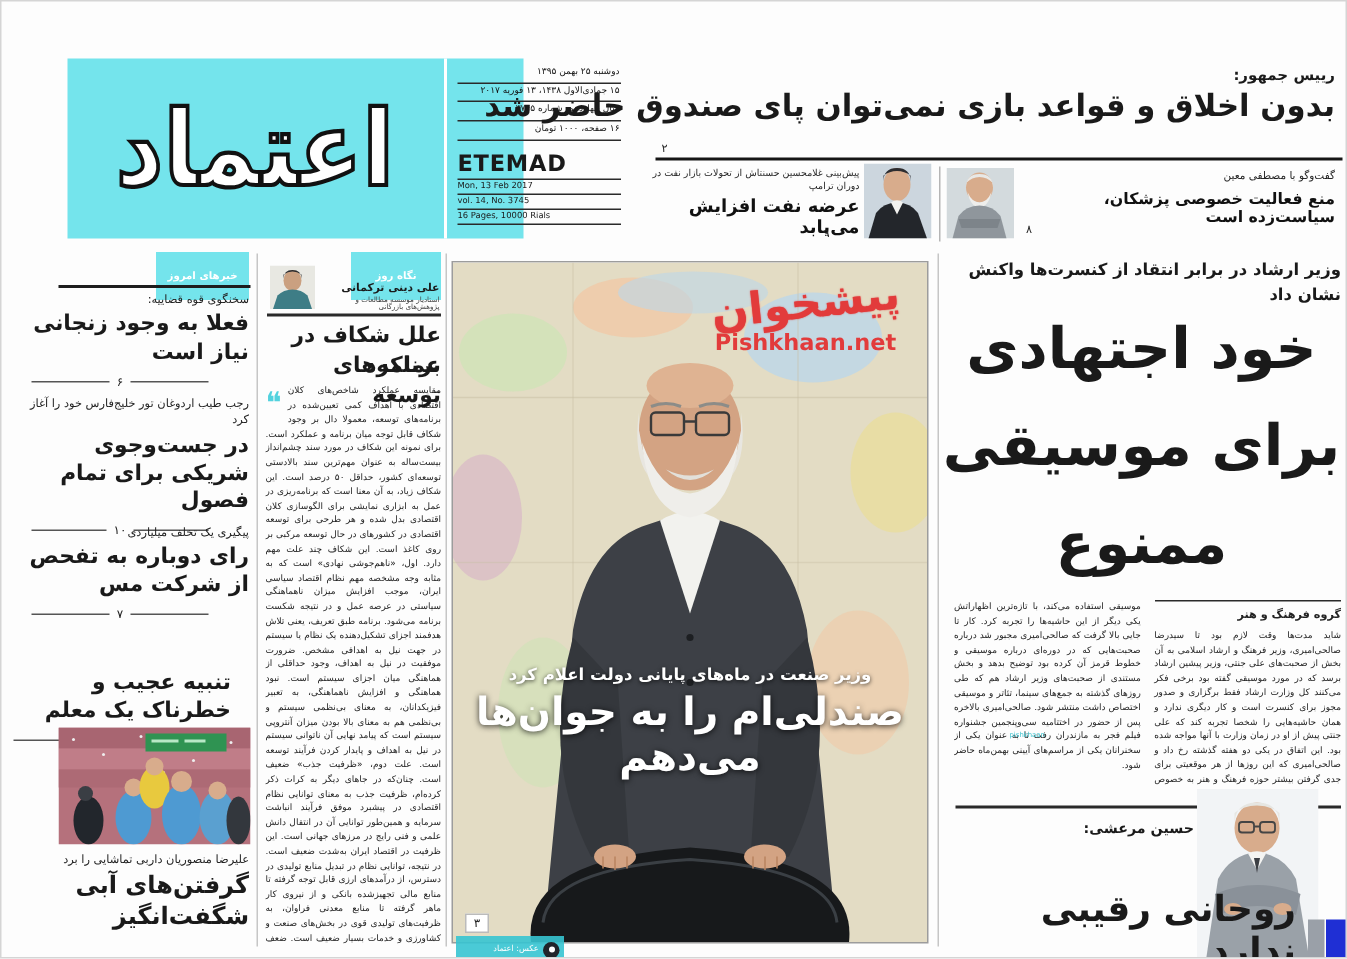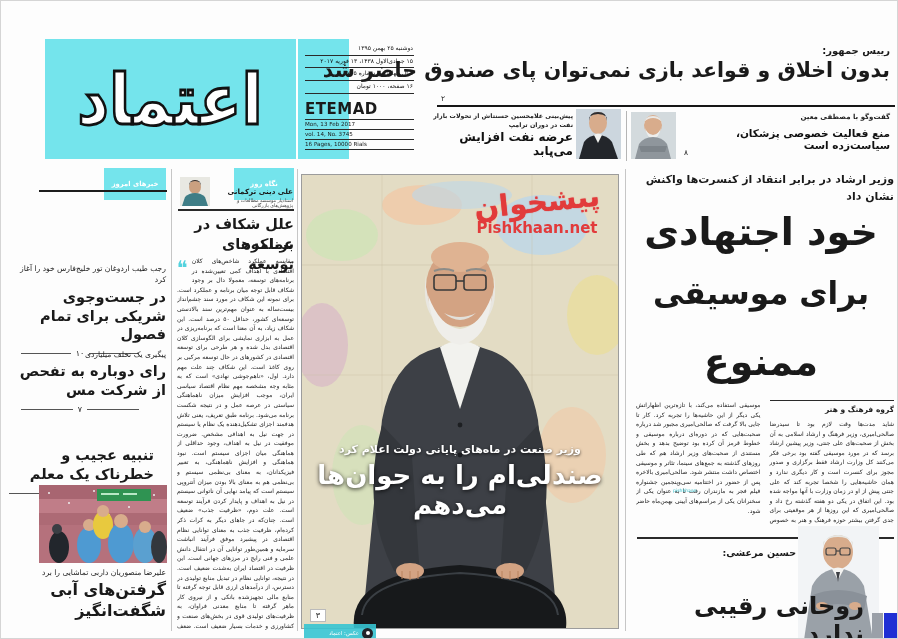--- a/index.html
+++ b/index.html
@@ -26,21 +26,21 @@
   .etemad-line { font-size:5.6px; border-bottom:1px solid #2a2a2a; padding:1.5px 0; }
 
   
   .pres-kicker { right:7px; top:44px; font-size:10px; font-weight:bold; }
   .pres-headline { right:7px; top:57px; width:462px; font-size:20.5px; font-weight:bold;
     text-align:right; white-space:nowrap; letter-spacing:-0.3px; }
   .pres-pageref { left:440px; top:93px; font-size:7.5px; color:#222; }
   .pres-rule { left:436px; top:104px; width:458px; height:2px; background:#161616; }
   .brief-vsep { left:625px; top:110px; width:1px; height:50px; background:#b5b5b5; }
 
-  .brief-kicker { font-size:7px; font-weight:bold; color:#222; }
+  .brief-kicker { font-size:7px; font-weight:normal; color:#222; }
   .brief-headline { font-weight:bold; color:#111; }
   .pageref { font-size:7.5px; color:#222; }
 
   
   .vsep { position:absolute; width:1px; background:#c6c6c6; }
 
   
   .tab { position:absolute; height:32px; background:#74e4ec; color:#ffffff;
     font-size:6.8px; font-weight:bold; display:flex; align-items:center; justify-content:center; }
 
@@ -59,21 +59,21 @@
   .day-rule { left:177px; top:208px; width:116px; height:1.5px; background:#2a2a2a; }
   .day-headline { font-size:14.5px; font-weight:bold; text-align:right; line-height:1.4; }
   .day-body { font-size:6px; line-height:1.6; text-align:justify; color:#222; overflow:hidden; }
   .quote-mark { float:left; color:#53d2de; font-size:20px; line-height:1; margin:2px 4px 0 0; }
 
   
   .lead-kicker { left:630px; top:171px; width:263px; font-size:11px; font-weight:bold;
     text-align:right; line-height:1.5; }
   .lead-h { left:626px; width:268px; font-weight:bold; letter-spacing:-1px; line-height:1; }
   .lead-h1 { top:212px; font-size:38px; text-align:center; }
-  .lead-h2 { top:277px; font-size:31px; text-align:center; }
+  .lead-h2 { top:277px; font-size:38px; text-align:center; }
   .lead-h3 { top:342px; font-size:38px; text-align:center; }
   .lead-body { left:635px; top:399px; width:258px; height:132px; overflow:hidden;
     column-count:2; column-gap:9px; font-size:6px; line-height:1.6; text-align:justify; color:#222; }
   .lead-byline { border-top:1.5px solid #2a2a2a; padding-top:3px; font-weight:bold; font-size:7.5px; margin-bottom:3px; }
   .lead-rule { left:636px; top:536px; width:257px; height:1.5px; background:#2a2a2a; }
   .wm-frag { left:672px; top:487px; font-size:4.6px; color:#3cc3cf; }
 
   
   .marashi-kicker { left:640px; top:546px; width:155px; font-size:9.5px; font-weight:bold; text-align:right; }
   .marashi-h1 { left:640px; top:557px; width:155px; font-size:24px; font-weight:bold; text-align:right; letter-spacing:-0.5px; }
@@ -155,20 +155,29 @@
   <div class="abs brief-headline tar" style="left:428px; top:129px; width:144px; font-size:12px;">عرضه نفت افزایش می‌یابد</div>
   <div class="abs pageref" style="left:548px; top:150px;">۹</div>
 
   <div class="vsep" style="left:170px; top:168px; height:462px;"></div>
   <div class="vsep" style="left:296px; top:168px; height:462px;"></div>
   <div class="vsep" style="left:624px; top:168px; height:462px;"></div>
 
   <div class="tab" style="left:103px; top:167px; width:62px;">خبرهای امروز</div>
   <div class="abs news-rule"></div>
 
+  <div class="abs news-item" style="left:12px; top:193px;">
+    <div class="news-kicker">سخنگوی قوه قضاییه:</div>
+    <div class="news-title">فعلا به وجود زنجانی نیاز است</div>
+    <div class="pgdiv">
+        <div class="ln"></div>
+        <span class="num">۶</span>
+        <div class="ln"></div>
+      </div>
+  </div>
 
   <div class="abs news-item" style="left:12px; top:262px;">
     <div class="news-kicker">رجب طیب اردوغان تور خلیج‌فارس خود را آغاز کرد</div>
     <div class="news-title">در جست‌وجوی شریکی برای تمام فصول</div>
     <div class="pgdiv">
         <div class="ln"></div>
         <span class="num">۱۰</span>
         <div class="ln"></div>
       </div>
   </div>

